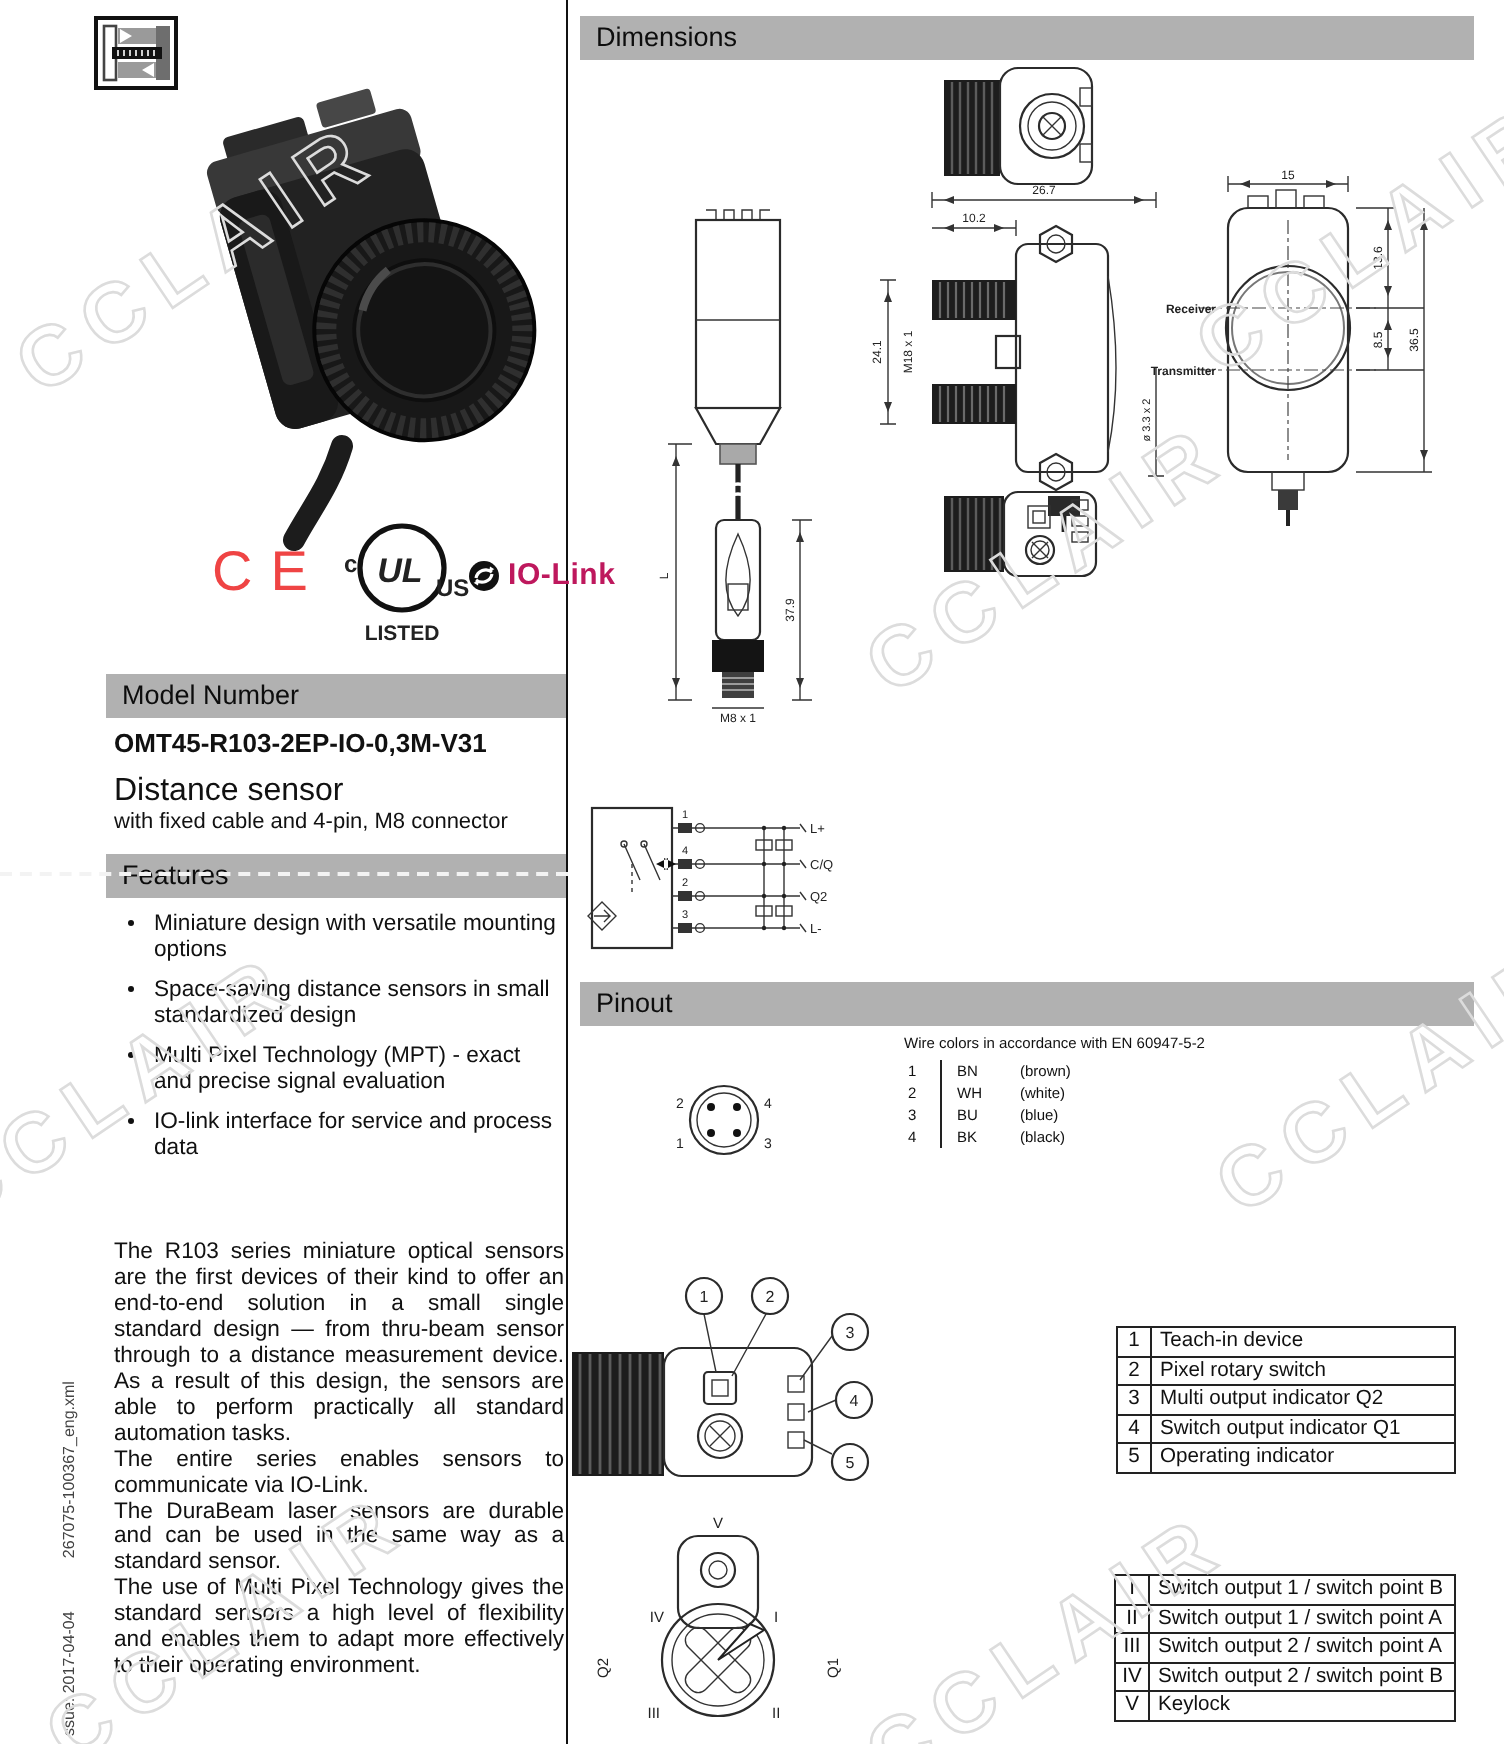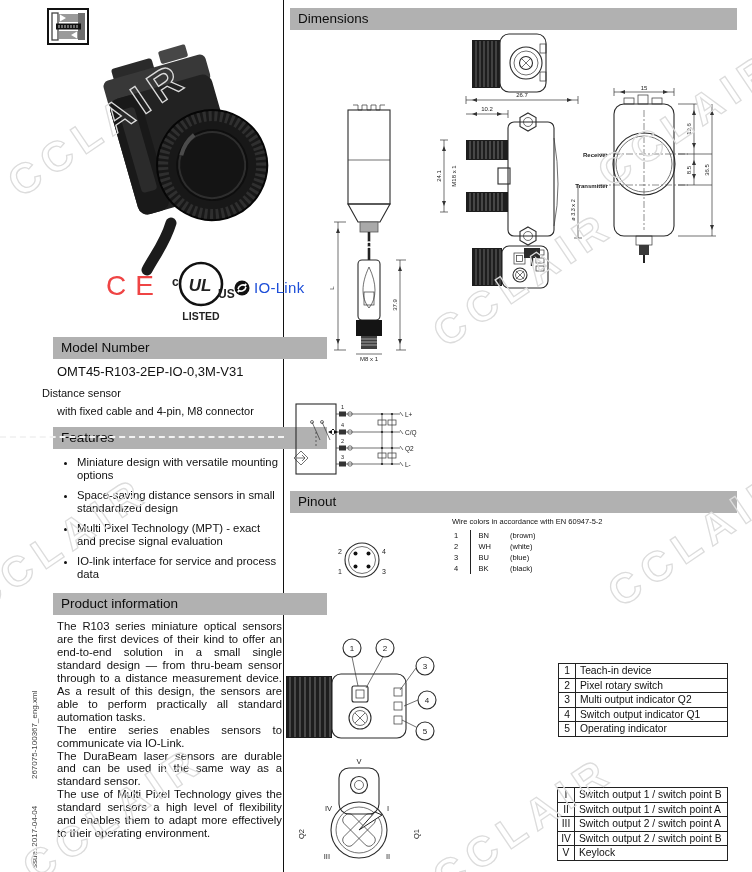--- a/index.html
+++ b/index.html
@@ -1,34 +1,34 @@
 <!DOCTYPE html>
 <html><head>
 <meta charset="utf-8">
 <style>
 *{box-sizing:border-box;margin:0;padding:0}
 html,body{background:#fff}
 body{font-family:"Liberation Sans",sans-serif}
 #page{position:relative;width:752px;height:872px;background:#fff;overflow:hidden;color:#111}
 .bar{position:absolute;background:#b1b1b1;color:#0d0d0d;font-weight:normal;font-size:13.5px;line-height:22px;height:22px;padding-left:8px}
-.bar-left{left:53px;width:274px}
+.bar-left{left:53px;width:230px}
 .bar-right{left:290px;width:447px}
 #divider{position:absolute;left:283px;top:0;width:1px;height:872px;background:#111}
 #dashline{position:absolute;left:0;top:436px;width:284px;border-top:2px dashed #f3f3f3;z-index:3}
 .wm{position:absolute;font-size:42px;font-weight:bold;letter-spacing:8px;transform:rotate(-34deg);color:transparent;-webkit-text-stroke:1.3px #dcdcdc;pointer-events:none;z-index:4;white-space:nowrap}
 #side-text{position:absolute;left:30px;top:868px;transform:rotate(-90deg);transform-origin:0 0;font-size:8px;color:#444;white-space:pre}
-#model-number{position:absolute;left:57px;top:364px;font-size:13px;font-weight:normal}
-#model-type{position:absolute;left:42px;top:387px;font-size:11px}
+#model-number{position:absolute;left:57px;top:364px;font-size:13px;font-weight:bold}
+#model-type{position:absolute;left:57px;top:387px;font-size:16px}
 #model-note{position:absolute;left:57px;top:405px;font-size:11px}
 #features-list{position:absolute;left:60px;top:456px;width:222px;font-size:11.3px;line-height:13px;list-style:disc;padding-left:17px}
 #features-list li{margin-bottom:7px}
 #info-text{position:absolute;left:57px;top:620px;width:225px;font-size:11.3px;line-height:12.95px;text-align:justify}
 #ce-mark{position:absolute;left:106px;top:270px;font-size:28px;letter-spacing:9px;color:#ef4444}
 #iolink{position:absolute;left:234px;top:279px;display:flex;align-items:center;gap:4px}
-#iolink .txt{font-size:15px;font-weight:normal;color:#1d4ed8;letter-spacing:.3px}
+#iolink .txt{font-size:15px;font-weight:bold;color:#be185d;letter-spacing:.3px}
 table.itable{border-collapse:collapse;width:100%;font-size:10.3px;table-layout:fixed}
 table.itable td{border:1px solid #222;padding:0 4px;height:14.5px;overflow:hidden;white-space:nowrap}
 table.itable td.k{width:17px;text-align:center;padding:0 1px}
 #table1{position:absolute;left:558px;top:663px;width:170px}
 #table2{position:absolute;left:557px;top:787px;width:171px}
 #pinout-note{position:absolute;left:452px;top:517px;font-size:7.5px;color:#111}
 #pinout-table{position:absolute;left:452px;top:530px;font-size:7.5px;border-collapse:collapse}
 #pinout-table td{padding:0 0 0 8px;height:11px}
 #pinout-table td.pn{width:18px;border-right:1.2px solid #222;padding:0 8px 0 2px}
 #pinout-table td.pc{width:32px}
@@ -110,21 +110,20 @@
 
   <div class="bar bar-left" style="top:427px">Features</div>
   <div id="dashline"></div>
   <ul id="features-list">
     <li>Miniature design with versatile mounting options</li>
     <li>Space-saving distance sensors in small standardized design</li>
     <li>Multi Pixel Technology (MPT) - exact and precise signal evaluation</li>
     <li>IO-link interface for service and process data</li>
   </ul>
 
-  <div class="bar bar-left" style="top:593px">Product information</div>
   <div id="info-text">
     <p>The R103 series miniature optical sensors are the first devices of their kind to offer an end-to-end solution in a small single standard design — from thru-beam sensor through to a distance measurement device. As a result of this design, the sensors are able to perform practically all standard automation tasks.</p>
     <p>The entire series enables sensors to communicate via IO-Link.</p>
     <p>The DuraBeam laser sensors are durable and can be used in the same way as a standard sensor.</p>
     <p>The use of Multi Pixel Technology gives the standard sensors a high level of flexibility and enables them to adapt more effectively to their operating environment.</p>
   </div>
 
   <div class="bar bar-right" style="top:8px">Dimensions</div>
 
   <svg style="left:470px;top:30px" width="80" height="66" viewBox="0 0 80 66">

